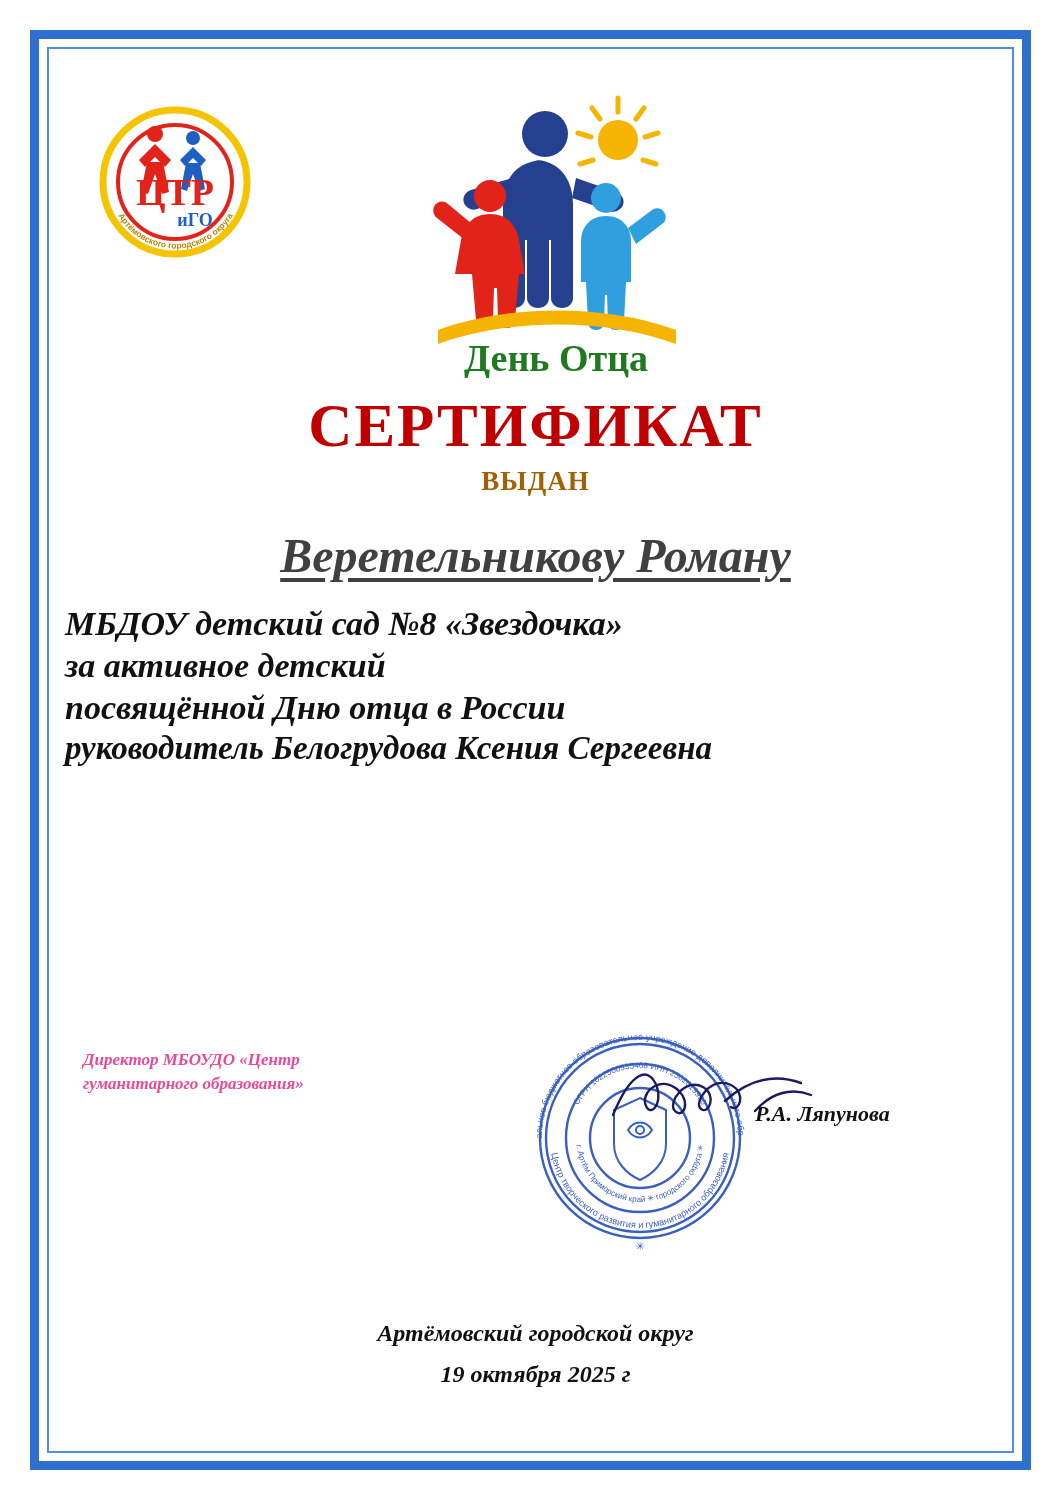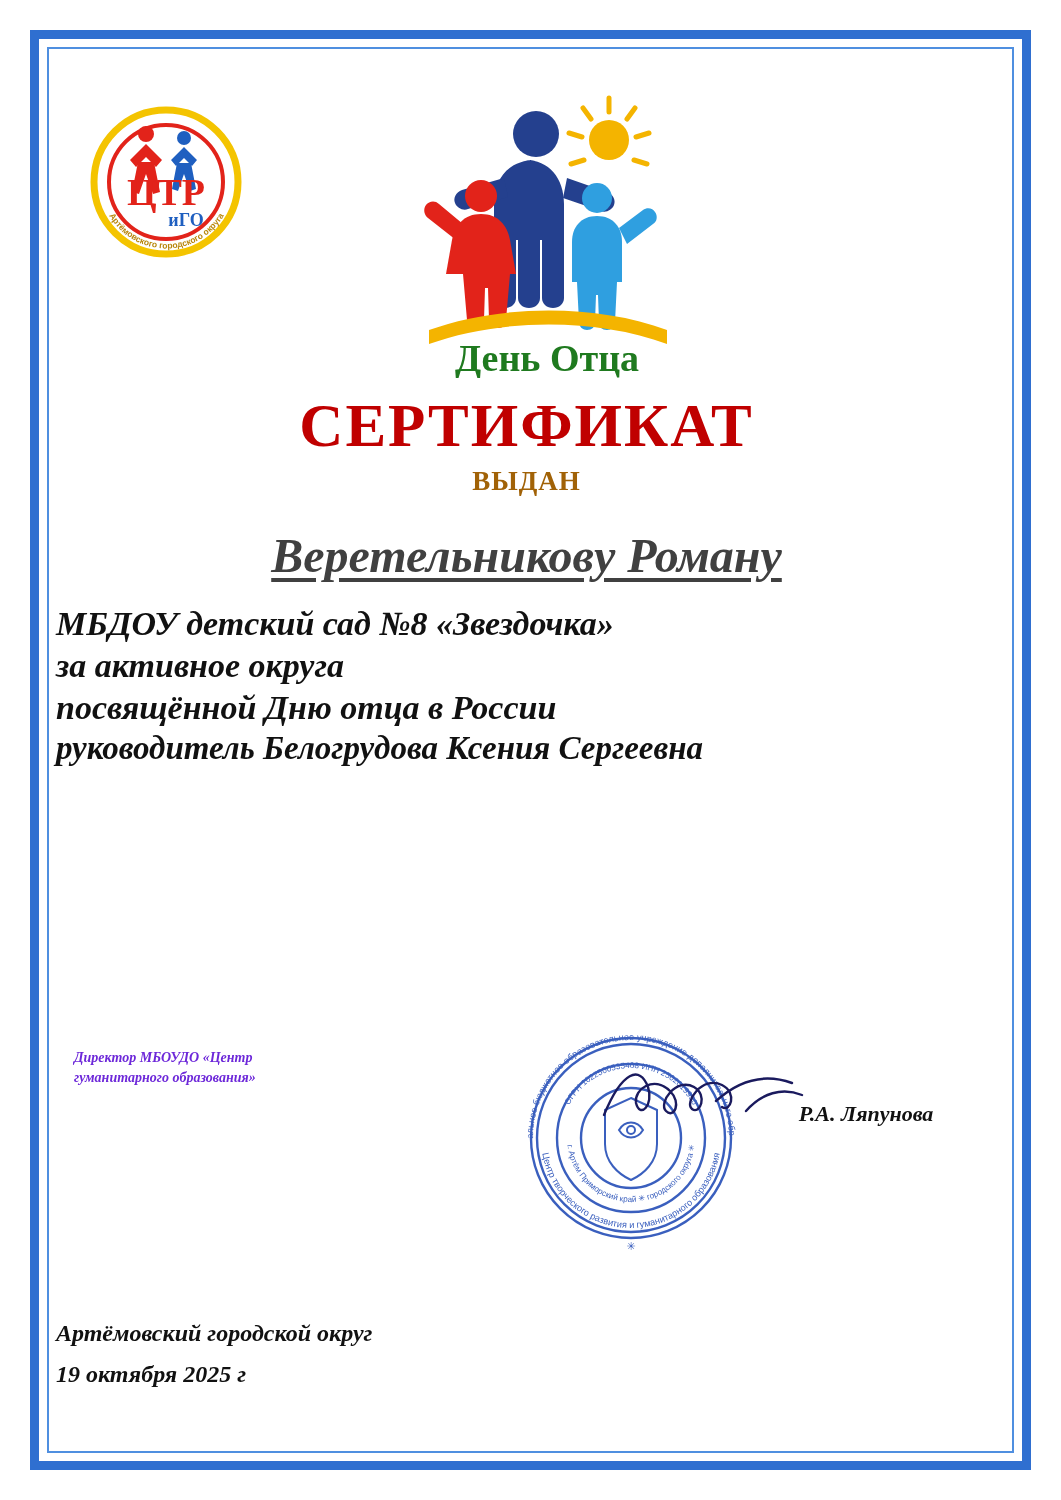--- a/index.html
+++ b/index.html
@@ -37,21 +37,21 @@
     left: 47px; top: 47px;
     width: 967px;
     height: 1406px;
     box-sizing: border-box;
     border: 2px solid #4f8fe0;
     background: #ffffff;
   }
 
   .content {
     position: absolute;
-    left: 56px; top: 58px;
+    left: 65px; top: 58px;
     width: 941px;
     height: 1384px;
   }
 
   
   .logo-ctr {
     position: absolute;
     left: 18px;
     top: 32px;
     width: 185px;
@@ -131,35 +131,34 @@
 
   
   .sign-left {
     position: absolute;
     left: 18px;
     top: 990px;
     width: 370px;
     font-family: "Liberation Serif", serif;
     font-weight: bold;
     font-style: italic;
-    font-size: 14px;
+    font-size: 17px;
     line-height: 1.42;
-    color: #6d28d9;
+    color: #ec4899;
   }
   .sign-name {
     position: absolute;
     left: 690px;
     top: 1043px;
     width: 240px;
     font-family: "Liberation Serif", serif;
     font-weight: bold;
     font-style: italic;
     font-size: 22px;
     color: #111111;
-    text-align: center;
   }
   .stamp {
     position: absolute;
     left: 455px;
     top: 960px;
     width: 240px;
     height: 240px;
   }
   .signature-scribble {
     position: absolute;
@@ -169,21 +168,21 @@
     height: 90px;
     pointer-events: none;
   }
 
   
   .footer {
     position: absolute;
     left: 0;
     top: 1255px;
     width: 941px;
-    text-align: left;
+    text-align: center;
     font-family: "Liberation Serif", serif;
     font-weight: bold;
     font-style: italic;
     font-size: 24px;
     line-height: 1.7;
     color: #111111;
   }
   .footer span { display: block; }
 </style>
 </head>
@@ -265,21 +264,21 @@
         <text x="136" y="293" text-anchor="middle" font-family="Liberation Serif, serif" font-size="38" font-weight="bold" fill="#1f7a1f">День Отца</text>
       </svg>
     </div>
 
     <div class="title">СЕРТИФИКАТ</div>
     <div class="subtitle">ВЫДАН</div>
     <div class="recipient">Веретельникову Роману</div>
 
     <div class="line-block">
       <span class="l l-org">МБДОУ детский сад №8 «Звездочка»</span>
-      <span class="l l-for">за активное округа</span>
+      <span class="l l-for">за активное детский</span>
       <span class="l l-devoted">посвящённой Дню отца в России</span>
       <span class="l l-leader">руководитель Белогрудова Ксения Сергеевна</span>
     </div>
 
     <div class="sign-left">
       <div>Директор МБОУДО «Центр</div>
       <div>гуманитарного образования»</div>
     </div>
 
     <div class="stamp">

